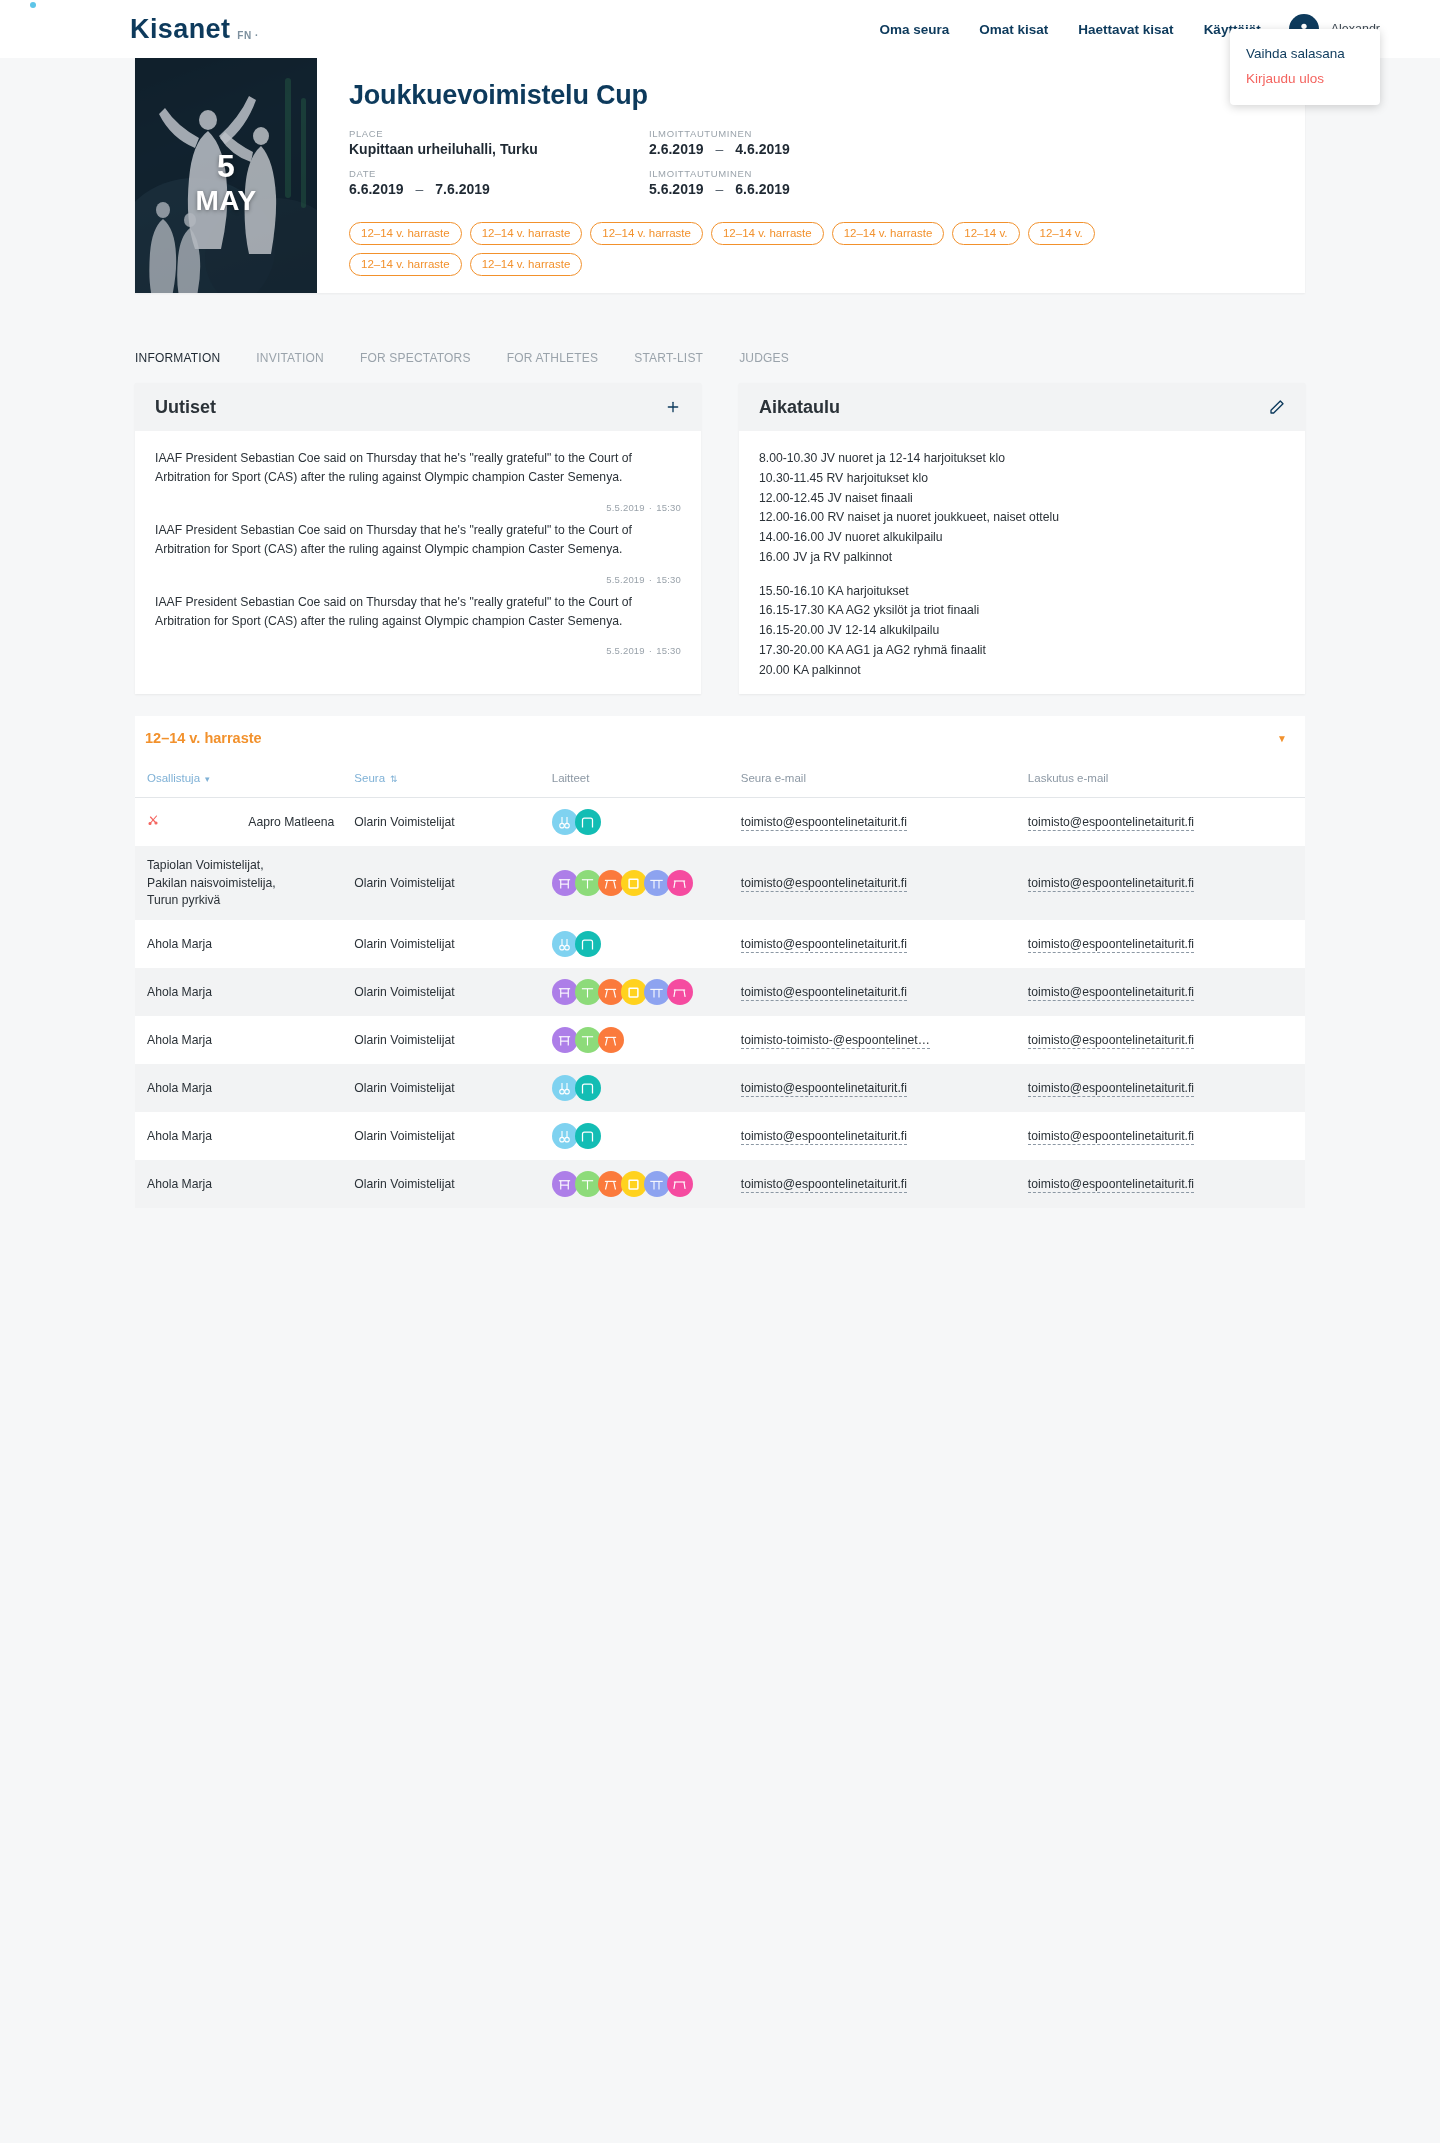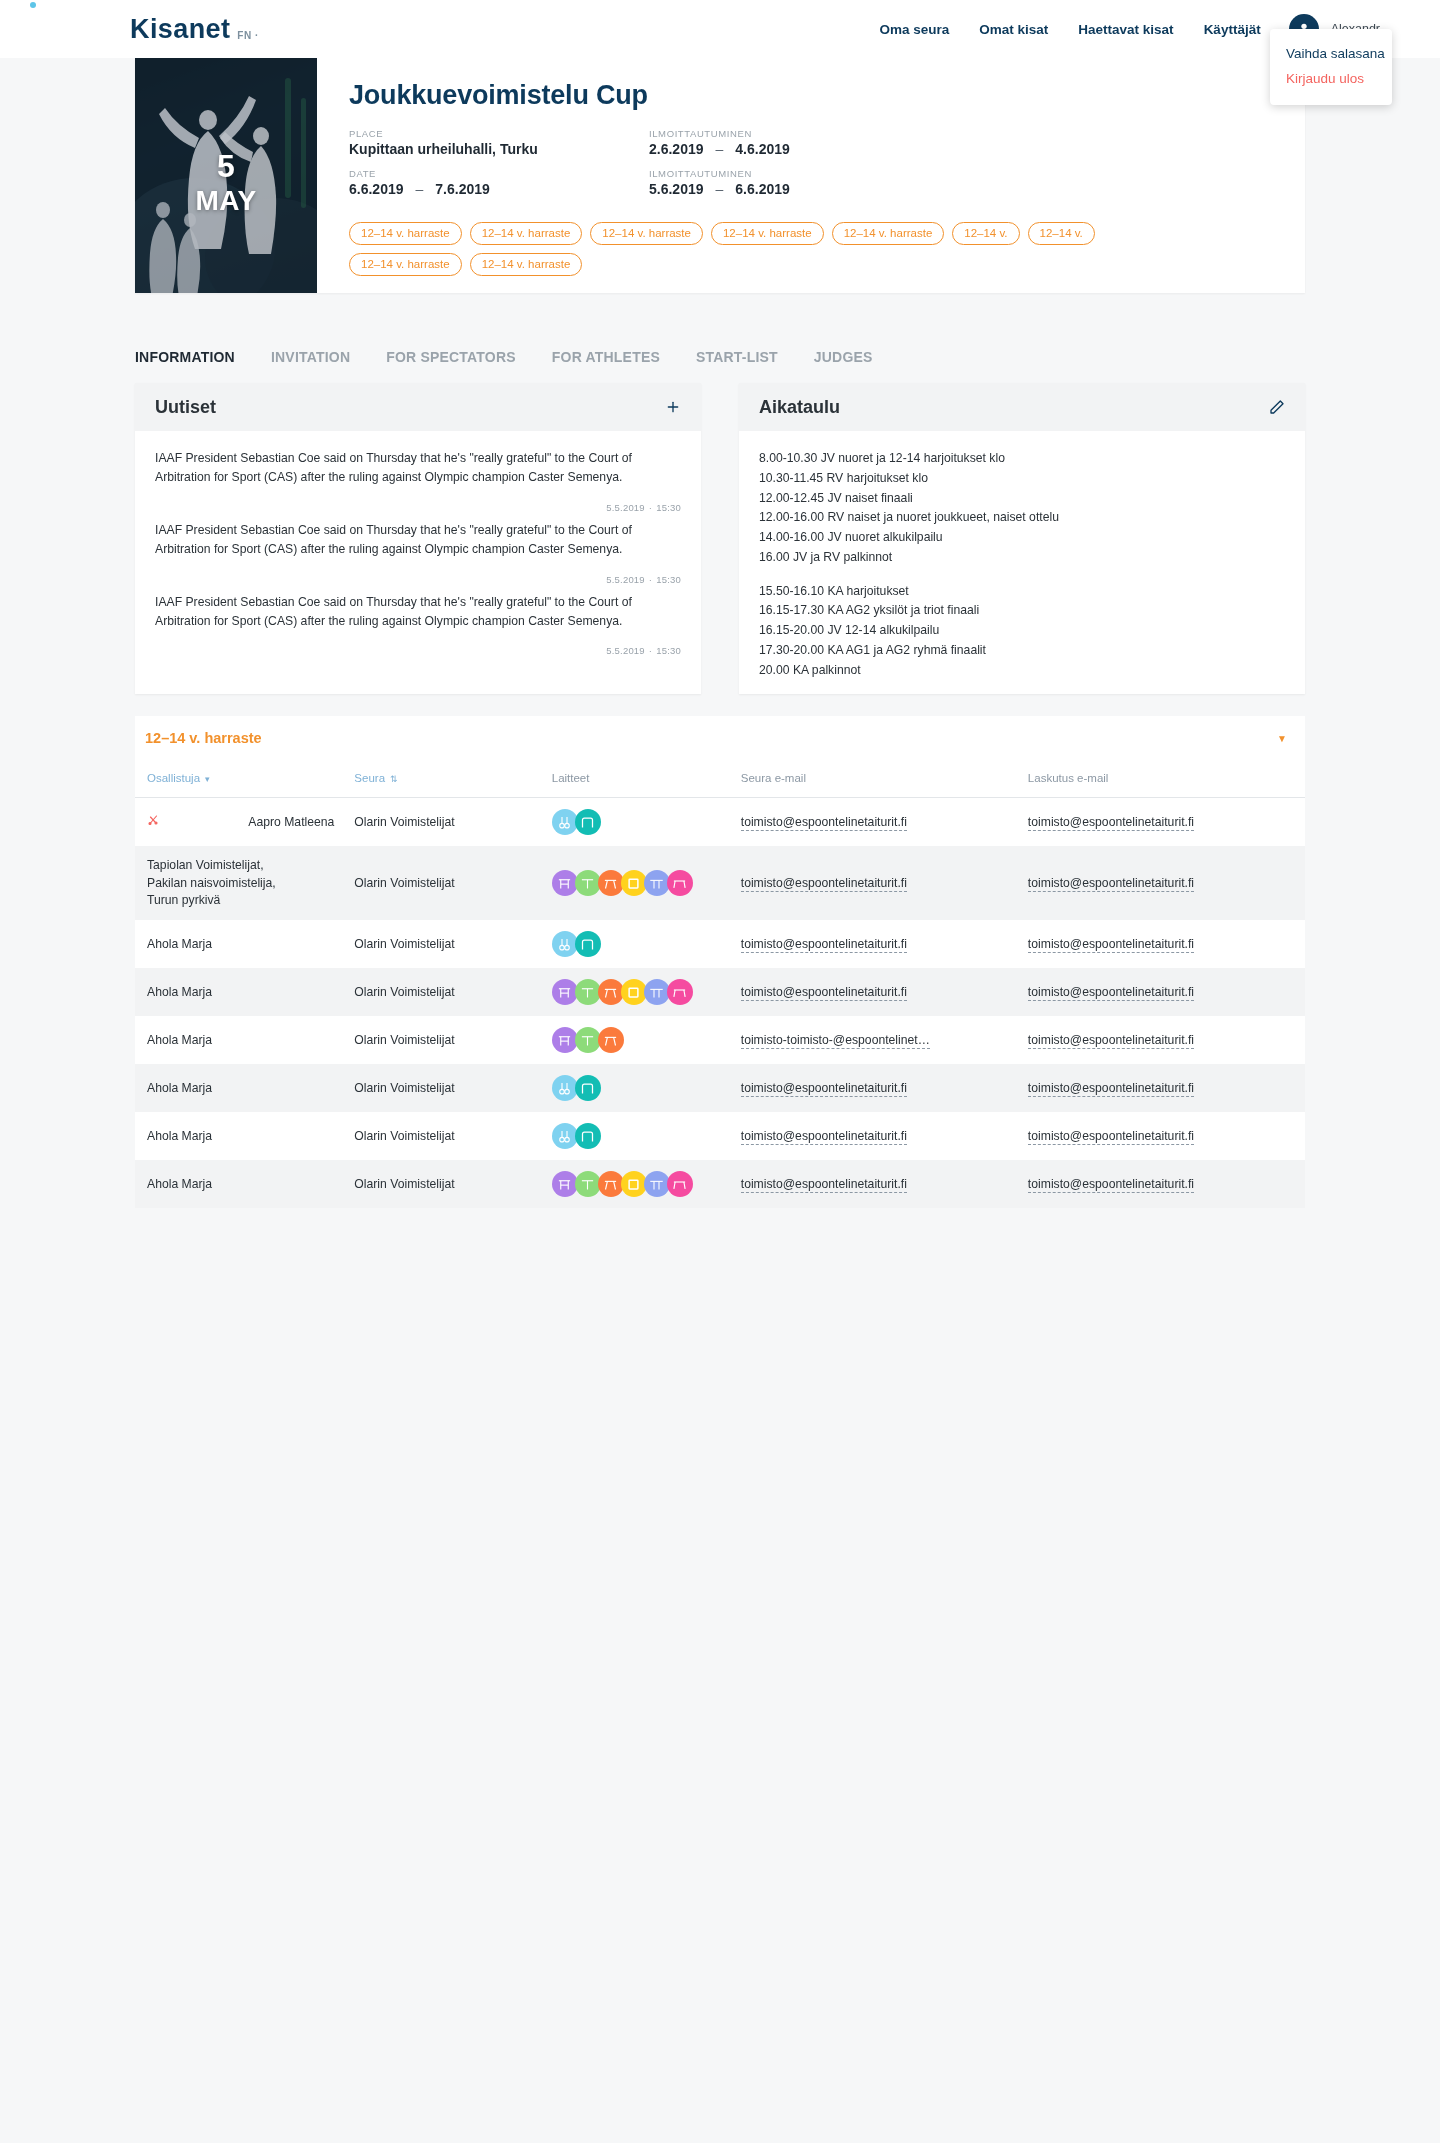--- a/index.html
+++ b/index.html
@@ -71,22 +71,22 @@
     width: 30px; height: 30px;
     border-radius: 50%;
     background: #0d3a5c;
     display: flex; align-items: center; justify-content: center;
   }
   .user-name { font-size: 12.5px; color: #3d4852; }
 
   .user-menu {
     position: absolute;
     top: 29px;
-    right: 48px;
-    width: 122px;
+    right: 60px;
+    width: 150px;
     background: #fff;
     border-radius: 4px;
     box-shadow: 0 2px 10px rgba(0,0,0,0.18);
     padding: 12px 0 14px 0;
     z-index: 60;
   }
   .user-menu-item {
     display: block;
     font-size: 13.5px;
     padding: 5px 16px;
@@ -197,22 +197,22 @@
 
   
   .tabs {
     display: flex;
     align-items: flex-end;
     gap: 36px;
     padding: 33px 0 0 0;
     height: 76px;
   }
   .tab {
-    font-size: 14px;
-    font-weight: 700;
+    font-size: 12px;
+    font-weight: 400;
     letter-spacing: 0.2px;
     color: #9aa3ab;
     cursor: pointer;
     padding-bottom: 4px;
     white-space: nowrap;
   }
   .tab.active { color: #1f2933; }
 
   
   .cards-row { display: flex; gap: 38px; margin-top: 14px; }

